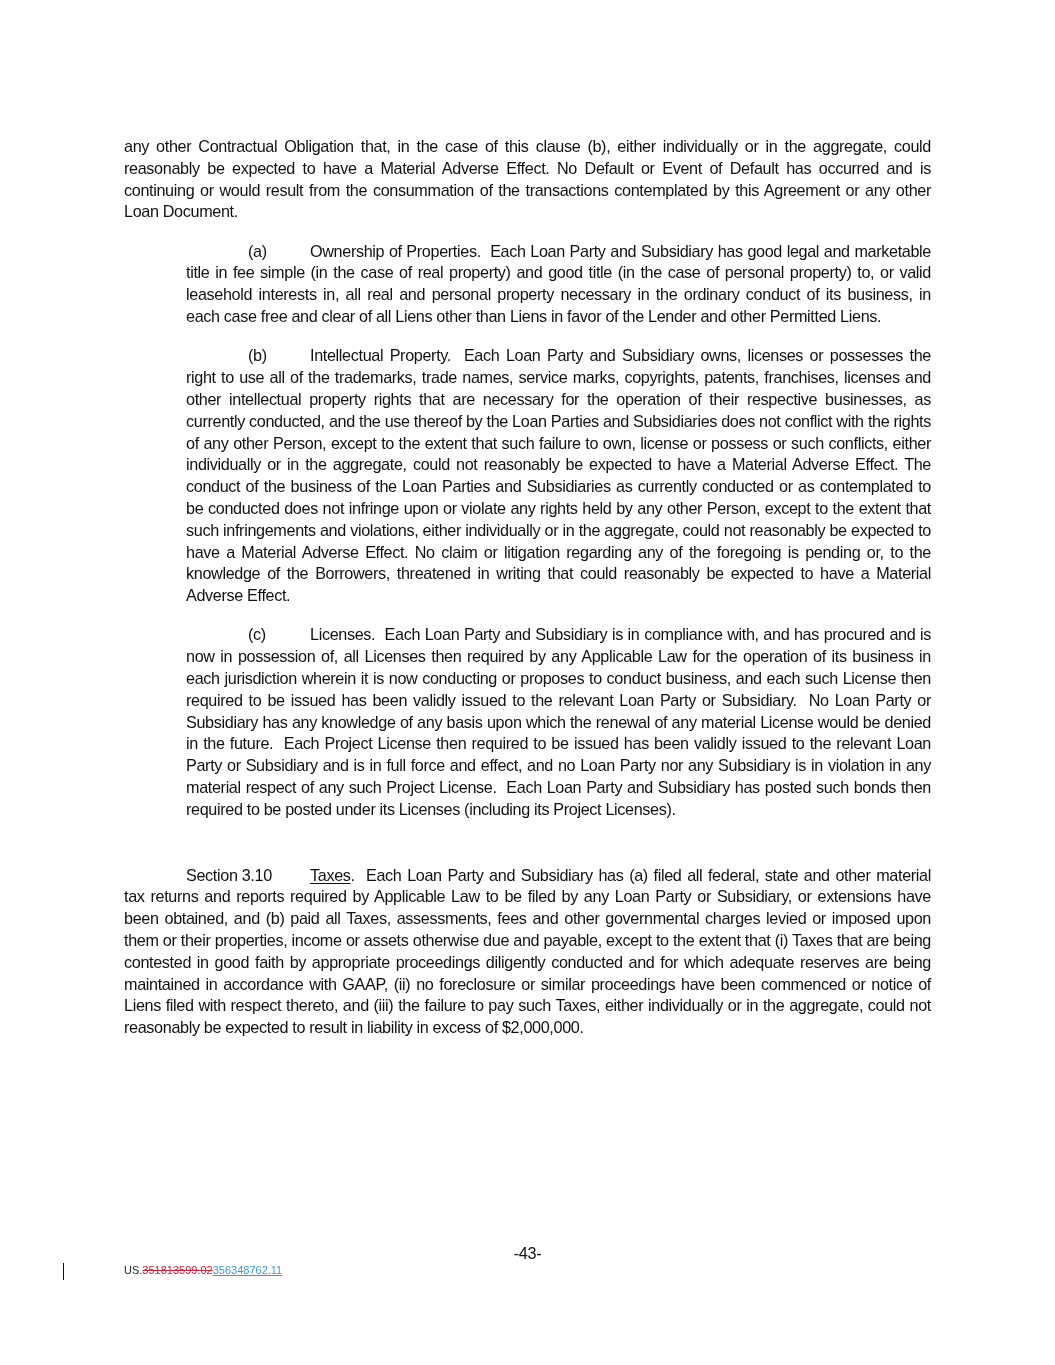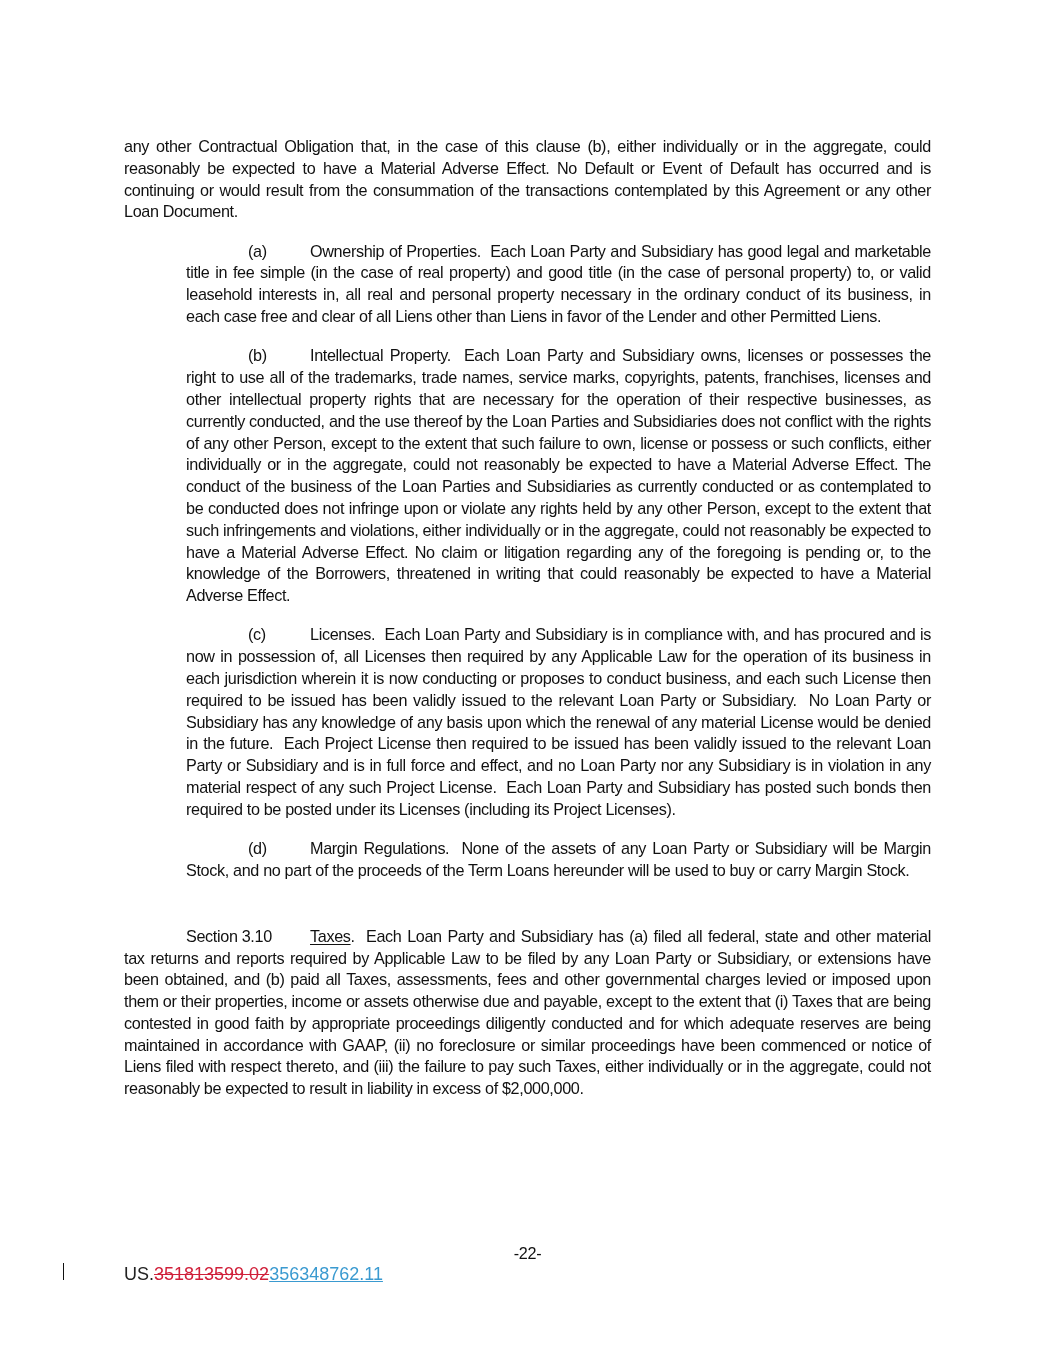--- a/index.html
+++ b/index.html
@@ -57,21 +57,21 @@
       width: 1055px;
       top: 1244px;
       text-align: center;
       font-size: 16.2px;
       letter-spacing: -0.3px;
     }
     .footer {
       position: absolute;
       left: 124px;
       top: 1264px;
-      font-size: 18px;
+      font-size: 11px;
       color: #222222;
     }
     .deleted {
       color: #d0203a;
       text-decoration: line-through;
     }
     .inserted {
       color: #3a9ad0;
       text-decoration: underline;
     }
@@ -97,29 +97,26 @@
   </p>
 
   <p class="indent-block para-gap first-indent">
     <span class="label">(b)</span><span>Intellectual Property.</span><span style="white-space:pre-wrap;">  Each Loan Party and Subsidiary owns, licenses or possesses the right to use all of the trademarks, trade names, service marks, copyrights, patents, franchises, licenses and other intellectual property rights that are necessary for the operation of their respective businesses, as currently conducted, and the use thereof by the Loan Parties and Subsidiaries does not conflict with the rights of any other Person, except to the extent that such failure to own, license or possess or such conflicts, either individually or in the aggregate, could not reasonably be expected to have a Material Adverse Effect. The conduct of the business of the Loan Parties and Subsidiaries as currently conducted or as contemplated to be conducted does not infringe upon or violate any rights held by any other Person, except to the extent that such infringements and violations, either individually or in the aggregate, could not reasonably be expected to have a Material Adverse Effect. No claim or litigation regarding any of the foregoing is pending or, to the knowledge of the Borrowers, threatened in writing that could reasonably be expected to have a Material Adverse Effect.</span>
   </p>
 
   <p class="indent-block para-gap first-indent">
     <span class="label">(c)</span><span>Licenses.</span><span style="white-space:pre-wrap;">  Each Loan Party and Subsidiary is in compliance with, and has procured and is now in possession of, all Licenses then required by any Applicable Law for the operation of its business in each jurisdiction wherein it is now conducting or proposes to conduct business, and each such License then required to be issued has been validly issued to the relevant Loan Party or Subsidiary.  No Loan Party or Subsidiary has any knowledge of any basis upon which the renewal of any material License would be denied in the future.  Each Project License then required to be issued has been validly issued to the relevant Loan Party or Subsidiary and is in full force and effect, and no Loan Party nor any Subsidiary is in violation in any material respect of any such Project License.  Each Loan Party and Subsidiary has posted such bonds then required to be posted under its Licenses (including its Project Licenses).</span>
   </p>
 
-  <p class="indent-block para-gap first-indent">
-    <span class="label">(d)</span><span>Margin Regulations.</span><span style="white-space:pre-wrap;">  None of the assets of any Loan Party or Subsidiary will be Margin Stock, and no part of the proceeds of the Term Loans hereunder will be used to buy or carry Margin Stock.</span>
-  </p>
 
   <p class="para-gap" style="text-indent:62px;margin-top:44px;">
     <span class="sec-label" style="width:124px;text-indent:0;">Section 3.10</span><span class="u">Taxes</span><span style="white-space:pre-wrap;">.  Each Loan Party and Subsidiary has (a) filed all federal, state and other material tax returns and reports required by Applicable Law to be filed by any Loan Party or Subsidiary, or extensions have been obtained, and (b) paid all Taxes, assessments, fees and other governmental charges levied or imposed upon them or their properties, income or assets otherwise due and payable, except to the extent that (i) Taxes that are being contested in good faith by appropriate proceedings diligently conducted and for which adequate reserves are being maintained in accordance with GAAP, (ii) no foreclosure or similar proceedings have been commenced or notice of Liens filed with respect thereto, and (iii) the failure to pay such Taxes, either individually or in the aggregate, could not reasonably be expected to result in liability in excess of $2,000,000.</span>
   </p>
 
 </div>
 
-<div class="page-number">-22-</div>
+<div class="page-number">-43-</div>
 
 <div class="change-bar"></div>
 
 <div class="footer">
   <span>US.</span><span class="deleted">351813599.02</span><span class="inserted">356348762.11</span>
 </div>
 
 </body></html>

